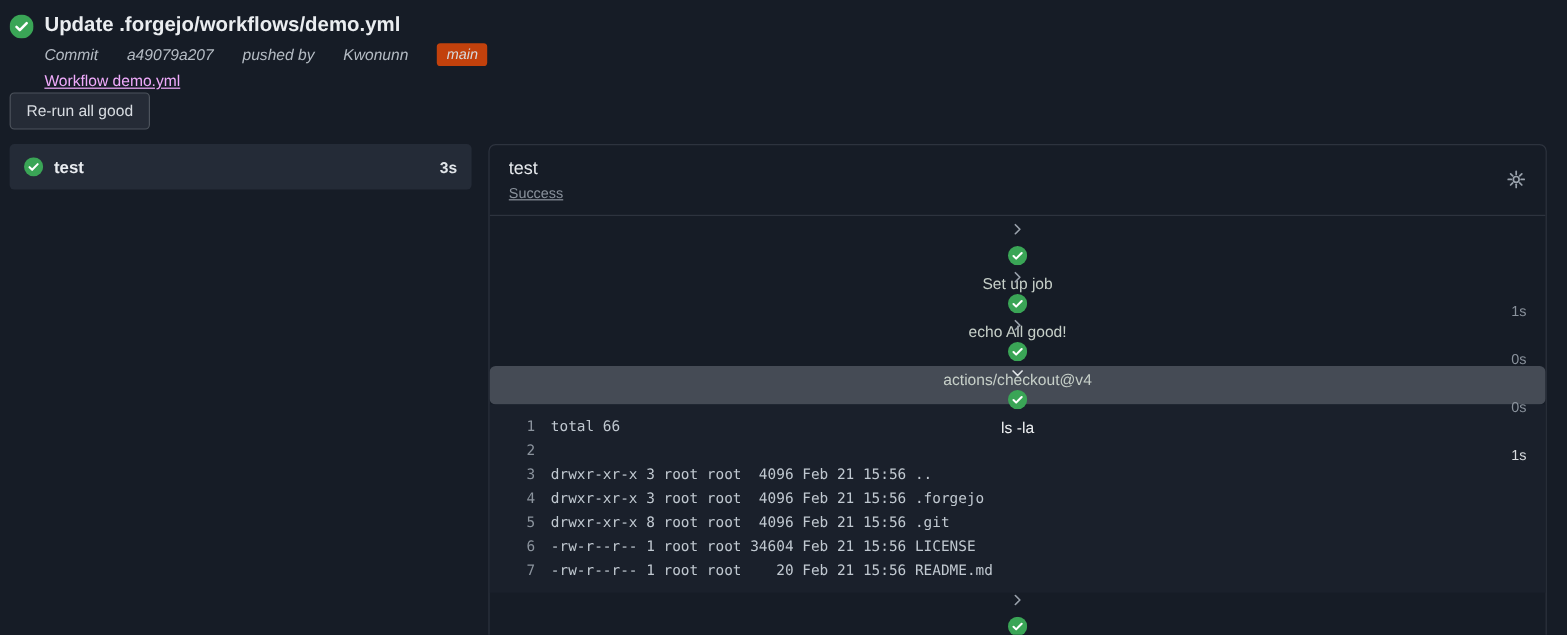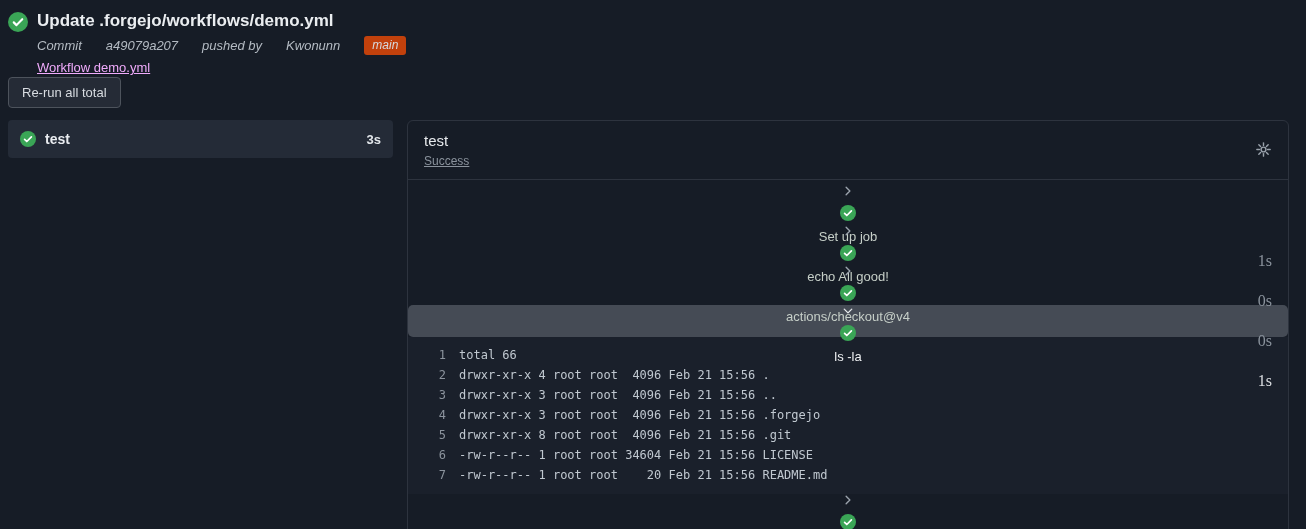--- a/index.html
+++ b/index.html
@@ -42,21 +42,21 @@
   .panel-title { font-size:15px; color:#e6e9ec; line-height:19px; }
   .panel-sub { font-size:12px; color:#8a929c; margin-top:4px;text-decoration:underline; }
   .gear-btn { color:#9aa2ac; cursor:pointer; display:flex; align-items:center; }
 
   .steps { padding:5px 0 14px; }
   .step-row { display:flex; align-items:center; gap:8px; height:40px; padding:0 16px;
               font-size:13px; color:#c6cfc8; cursor:pointer;flex-direction:column; }
   .step-row .chev { color:#9aa2ac; display:flex; flex:none; }
   .step-row .chev svg { display:block; }
   .step-row .check { display:flex; flex:none; }
-  .step-dur { margin-left:auto; font-size:16px; color:#8a929c;font-family:Liberation Serif, serif; }
+  .step-dur { margin-left:auto; font-size:12px; color:#8a929c; }
   .step-row.expanded { height:32px; background:#454b55; border-radius:5px; color:#eef0f2; }
   .step-row.expanded .chev { transform:rotate(90deg); color:#e4e7ea; }
   .step-row.expanded .step-dur { color:#dadde1; }
 
   .log { background:#1a202b; padding:8px 0 9px; }
   .log-line { display:flex; font-family:"DejaVu Sans Mono","Liberation Mono",monospace;
               font-size:12px; line-height:20px; color:#c0c8d0; }
   .log-num { width:38px; text-align:right; color:#8b939d; flex:none; margin-right:13px; cursor:pointer; }
   .log-text { white-space:pre; }
 </style>
@@ -78,21 +78,21 @@
         <div class="run-sub">
           <span>Commit</span>
           <span class="plain">a49079a207</span>
           <span>pushed by</span>
           <span class="plain">Kwonunn</span>
           <span class="branch-badge">main</span>
         </div>
         <div class="run-sub2">Workflow demo.yml</div>
       </div>
     </div>
-    <button class="rerun-btn">Re-run all total</button>
+    <button class="rerun-btn">Re-run all good</button>
   </div>
 
   <div class="main">
 
     <div class="sidebar">
       <div>
           <div class="job-item selected">
     <span>
       <svg width="16" height="16" viewBox="0 0 16 16" style="display:block">
         <circle cx="8" cy="8" r="8" fill="#3aa556"></circle>
@@ -188,21 +188,20 @@
     <span class="step-label">ls -la</span>
     <span class="step-dur">1s</span>
   </div>
           <div class="log">
             <div class="log-line">
     <span class="log-num">1</span>
     <span class="log-text">total 66</span>
   </div>
             <div class="log-line">
     <span class="log-num">2</span>
-    <span class="log-text">drwxr-xr-x 4 root root  4096 Feb 21 15:56 .</span>
   </div>
             <div class="log-line">
     <span class="log-num">3</span>
     <span class="log-text">drwxr-xr-x 3 root root  4096 Feb 21 15:56 ..</span>
   </div>
             <div class="log-line">
     <span class="log-num">4</span>
     <span class="log-text">drwxr-xr-x 3 root root  4096 Feb 21 15:56 .forgejo</span>
   </div>
             <div class="log-line">

